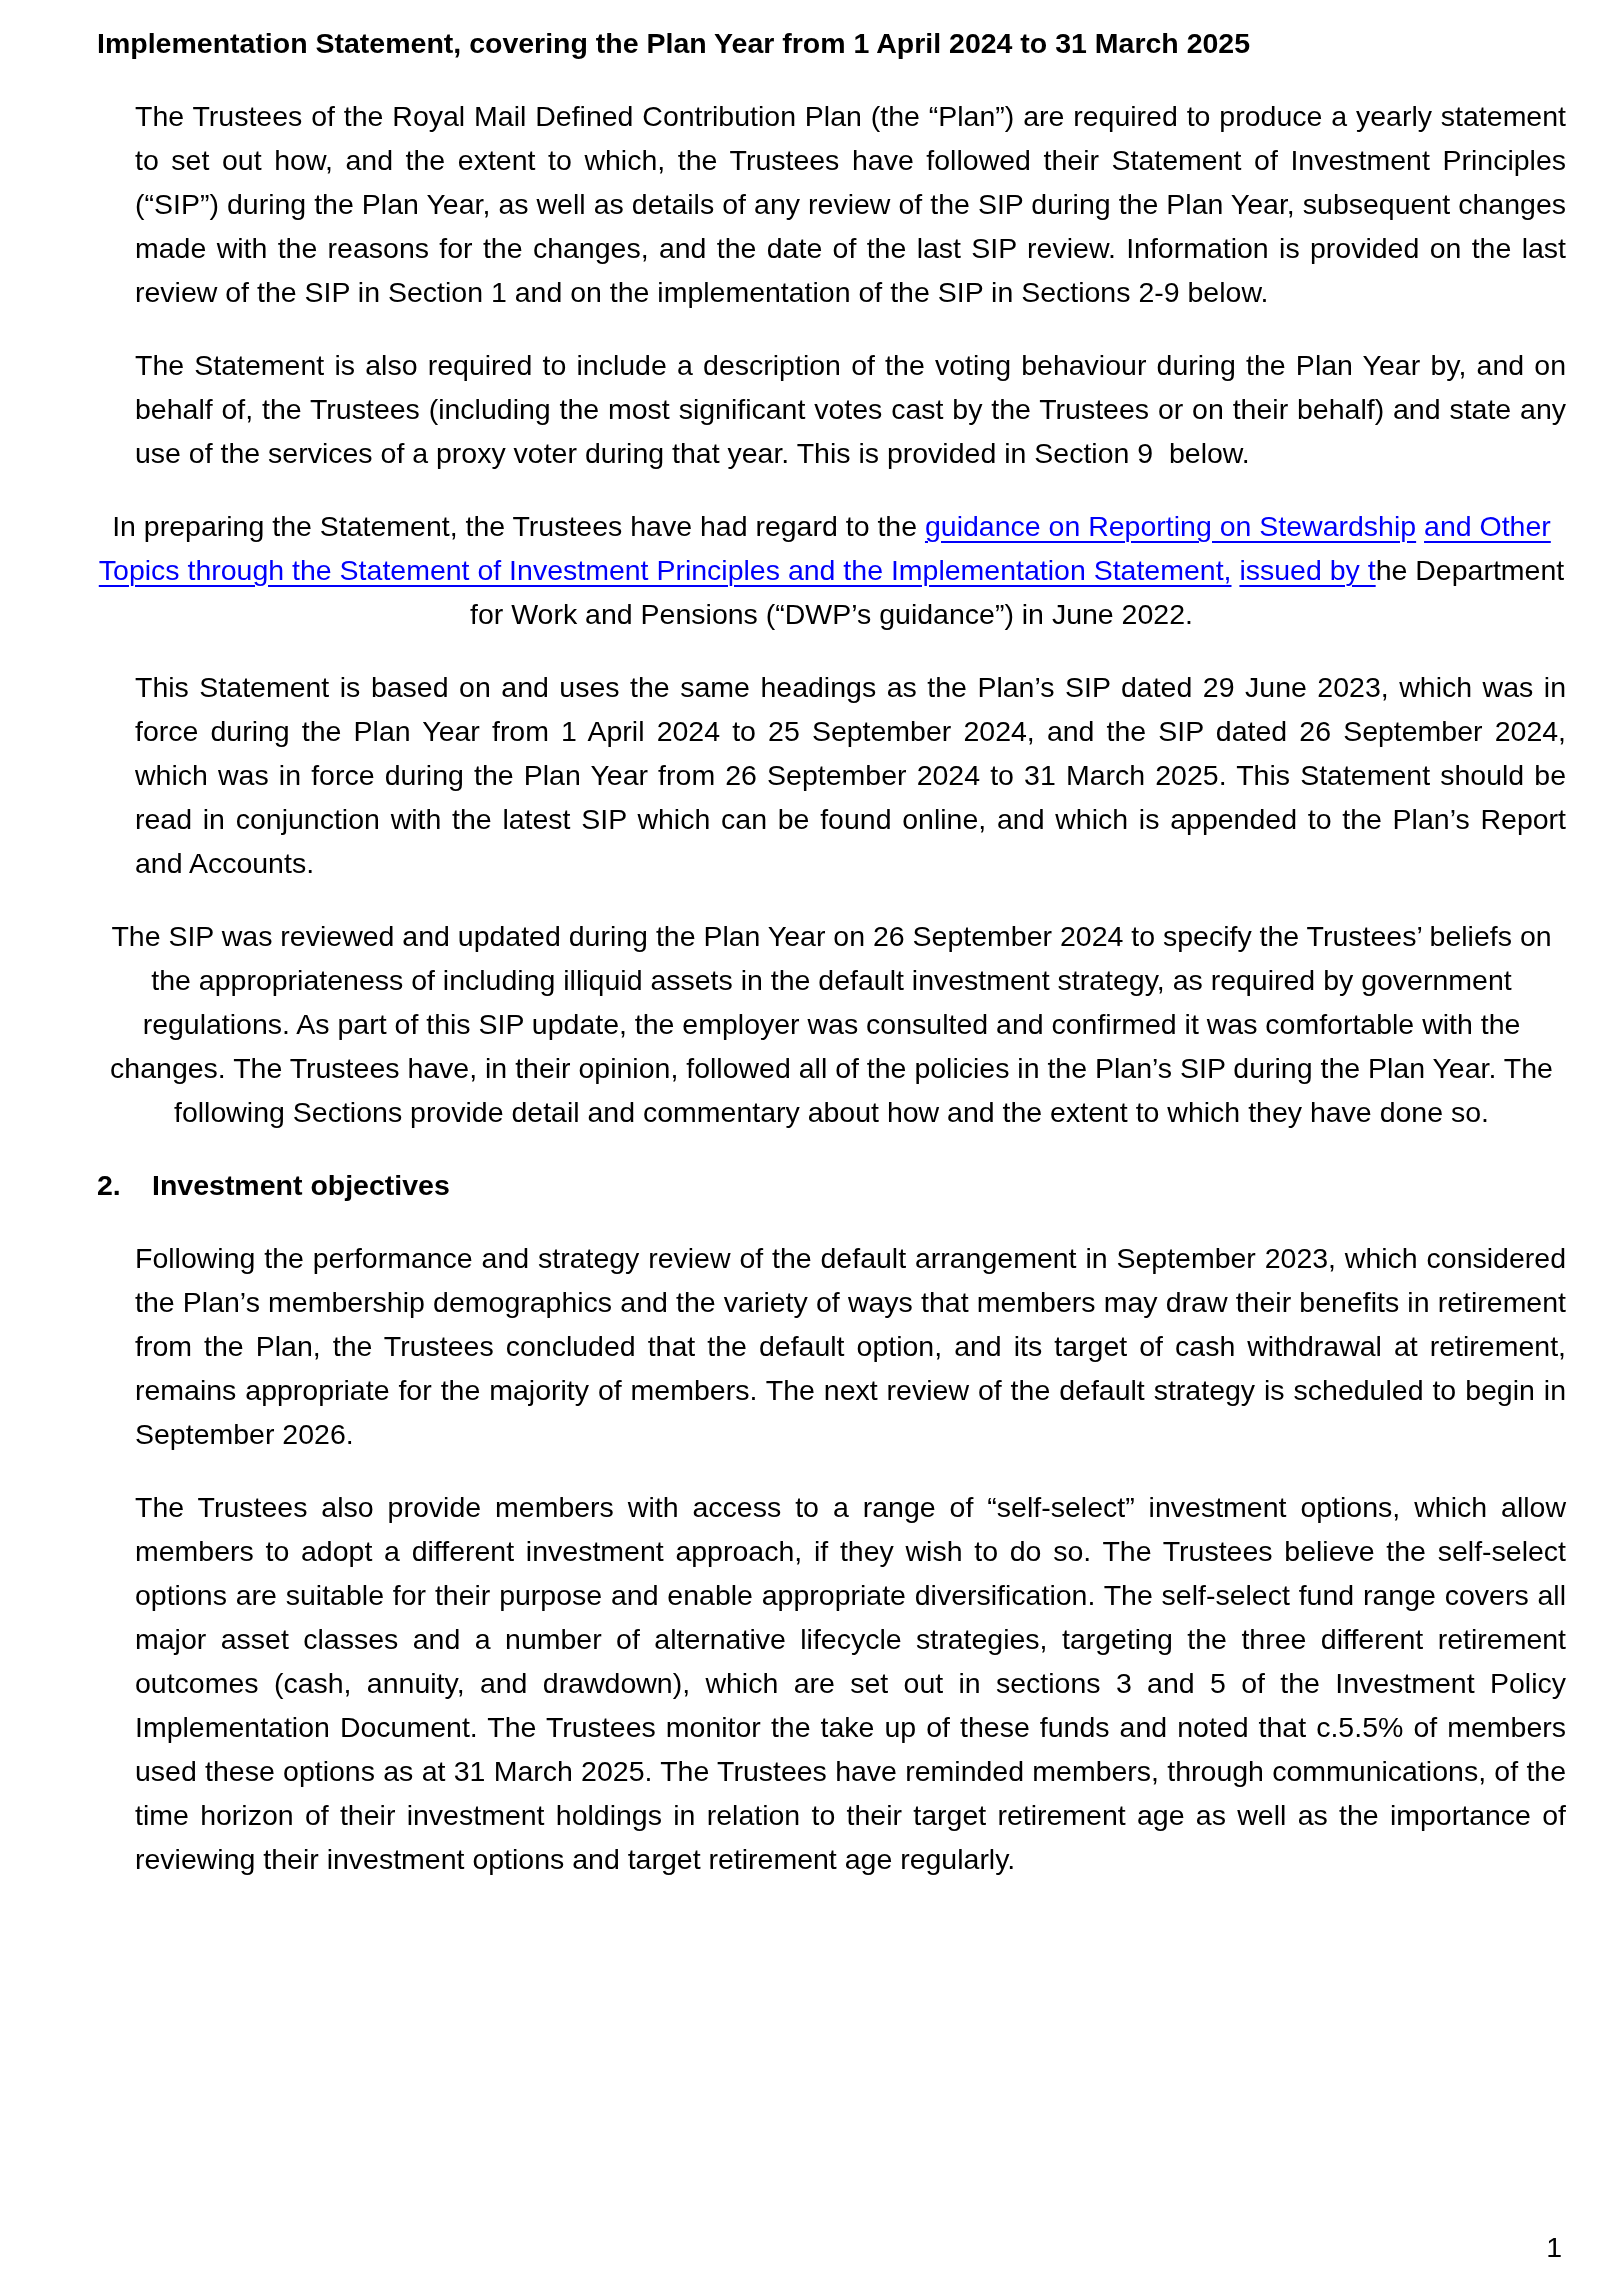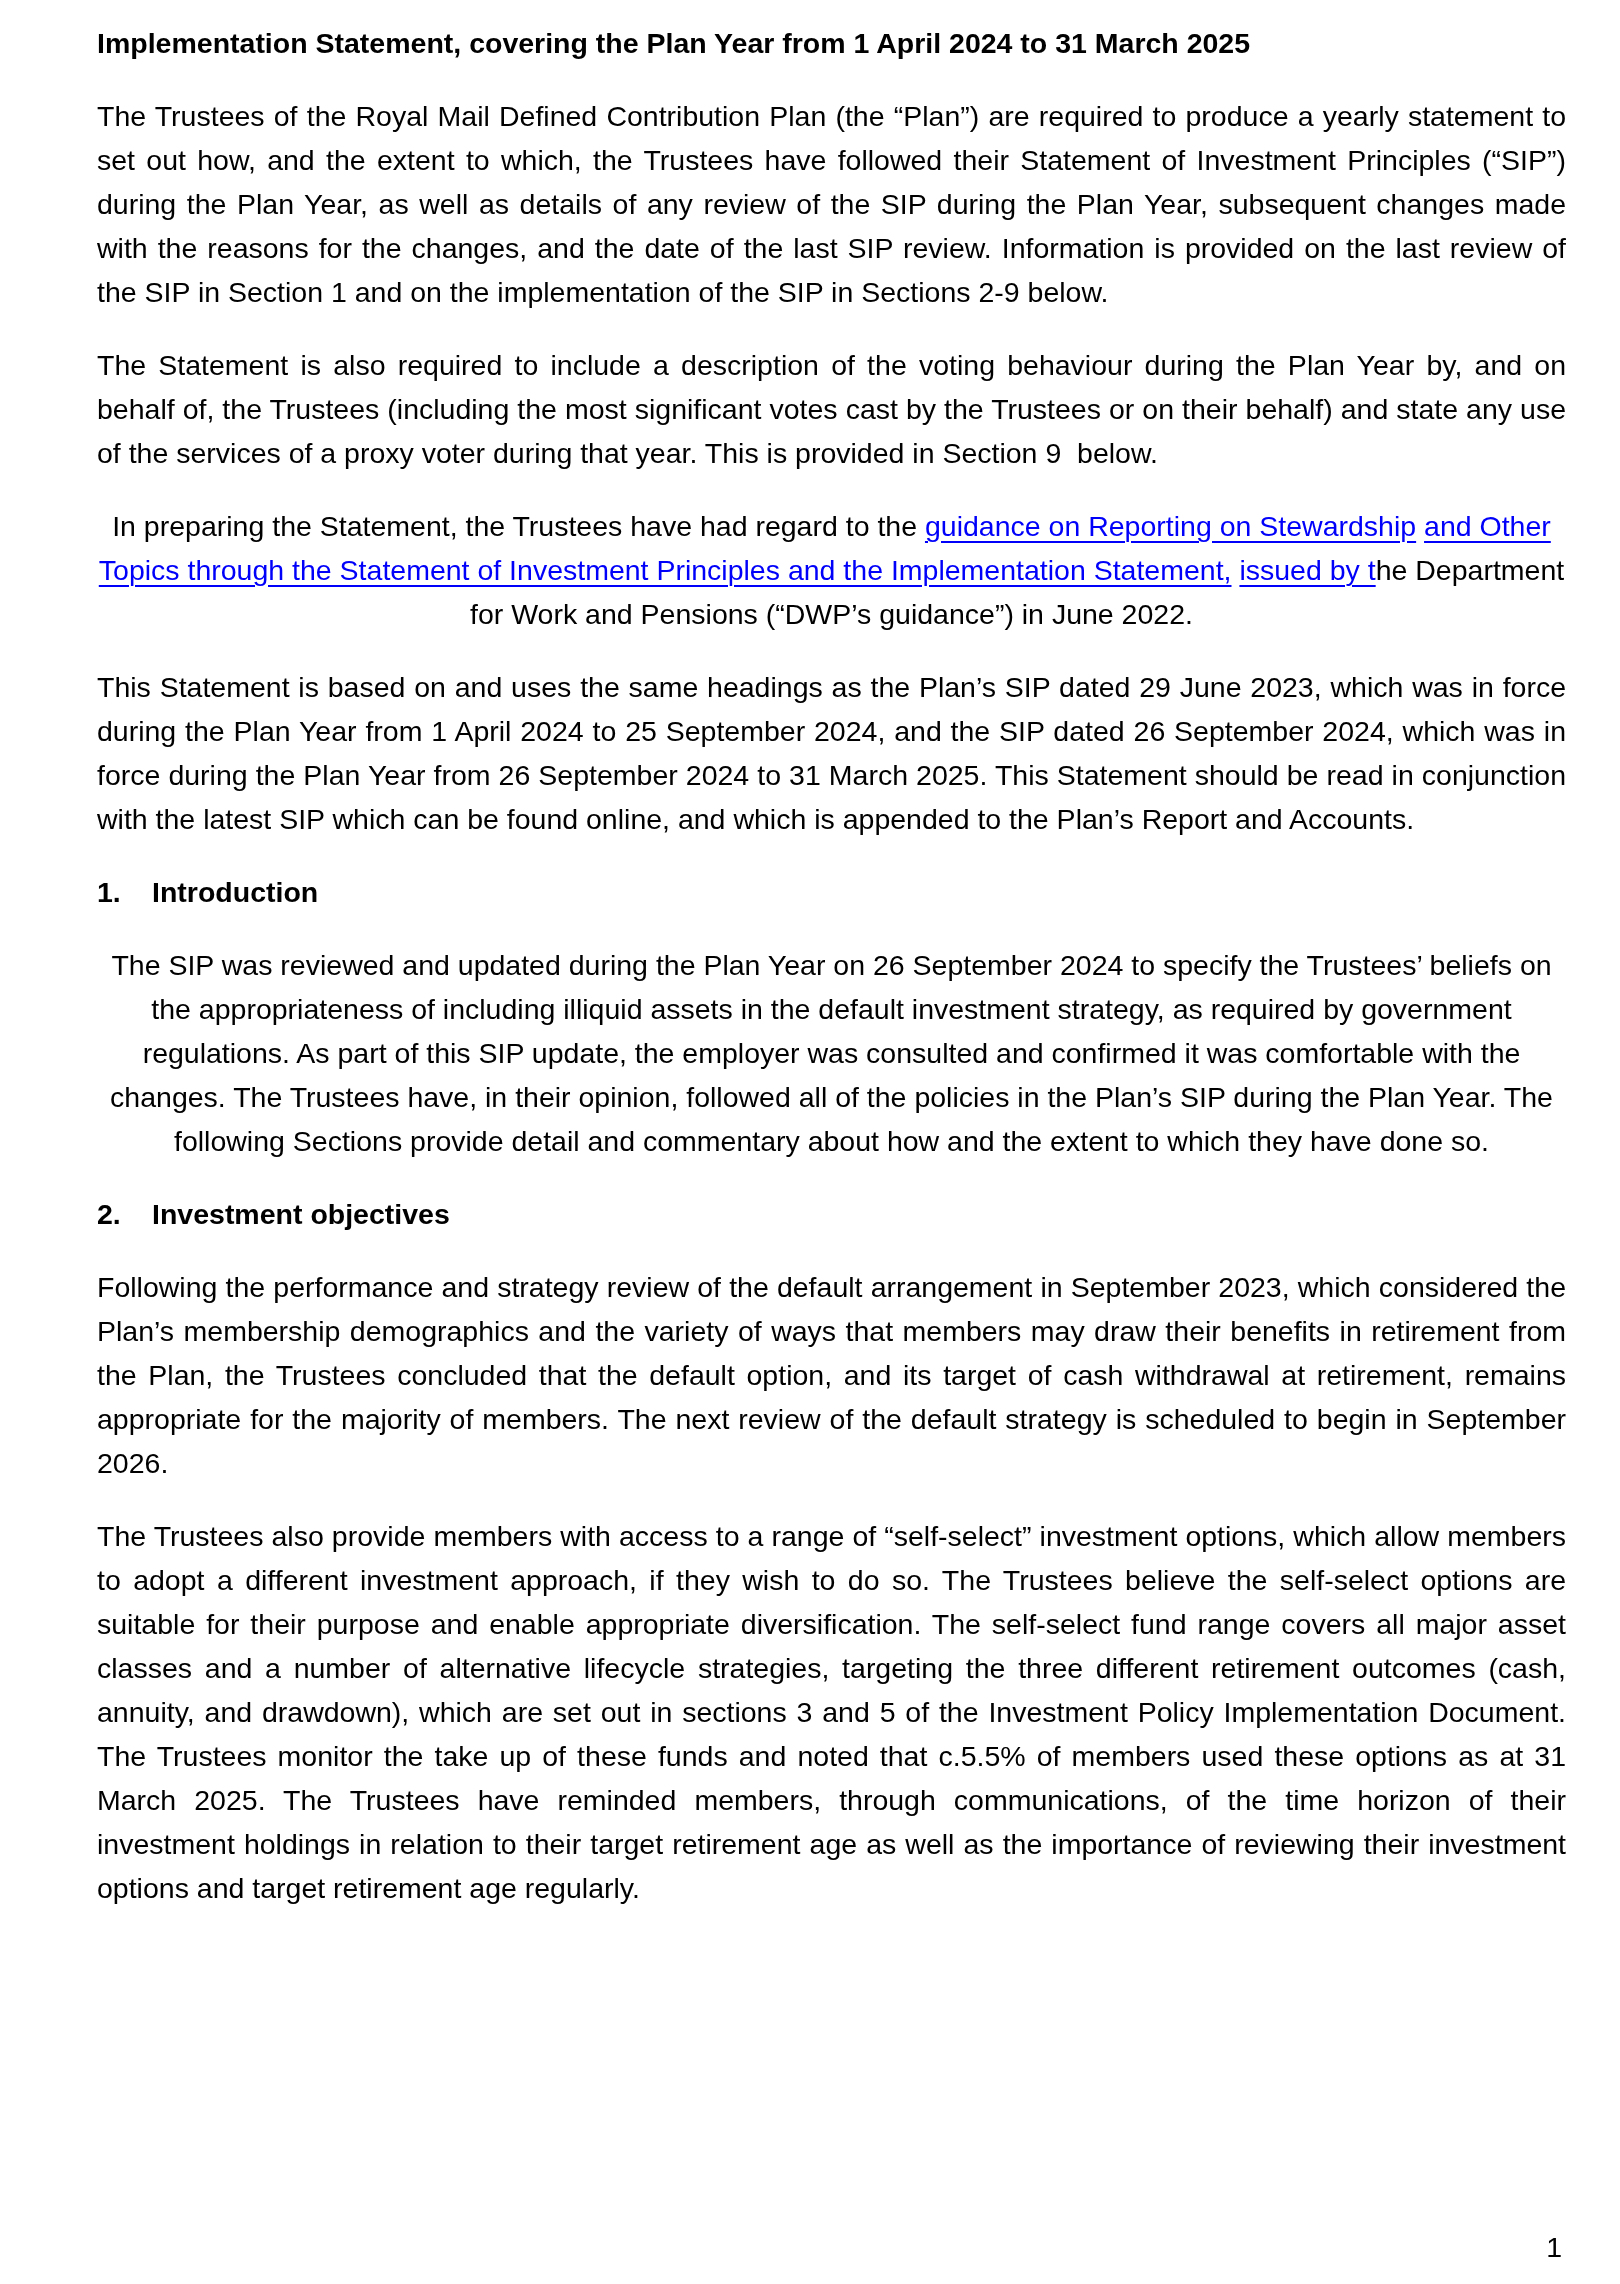--- a/index.html
+++ b/index.html
@@ -17,21 +17,21 @@
     top: 0; left: 0; right: 0; bottom: 0;
     padding: 21px 54px 16px 97px;
     box-sizing: border-box;
   }
   .title, .para, .heading {
     font-size: 28.5px;
     line-height: 44px;
     margin: 0 0 29px 0;
   }
   .title { font-weight: bold; }
-  .para.justify { text-align: justify; }
+  .para.justify { text-align: justify; margin-left: 38px; }
   .para.left { text-align: center; }
   .heading { font-weight: bold; }
   .heading .hnum { display: inline-block; width: 55px; }
   .link {
     color: var(--link-color, #0000EE);
     text-decoration: underline;
     text-decoration-thickness: 2.1px;
     text-underline-offset: 4.9px;
     cursor: pointer;
   }
@@ -51,23 +51,20 @@
   <div class="title">Implementation Statement, covering the Plan Year from 1 April 2024 to 31 March 2025</div>
 
   <p class="para justify">The Trustees of the Royal Mail Defined Contribution Plan (the “Plan”) are required to produce a yearly statement to set out how, and the extent to which, the Trustees have followed their Statement of Investment Principles (“SIP”) during the Plan Year, as well as details of any review of the SIP during the Plan Year, subsequent changes made with the reasons for the changes, and the date of the last SIP review. Information is provided on the last review of the SIP in Section 1 and on the implementation of the SIP in Sections 2-9 below.</p>
 
   <p class="para justify">The Statement is also required to include a description of the voting behaviour during the Plan Year by, and on behalf of, the Trustees (including the most significant votes cast by the Trustees or on their behalf) and state any use of the services of a proxy voter during that year. This is provided in Section 9 &nbsp;below.</p>
 
   <p class="para left"><span>In preparing the Statement, the Trustees have had regard to the </span><span class="link">guidance on Reporting on Stewardship</span><span> </span><span class="link">and Other Topics through the Statement of Investment Principles and the Implementation Statement,</span><span> </span><span class="link">issued by t</span><span>he Department for Work and Pensions (“DWP’s guidance”) in June 2022.</span></p>
 
   <p class="para justify">This Statement is based on and uses the same headings as the Plan’s SIP dated 29 June 2023, which was in force during the Plan Year from 1 April 2024 to 25 September 2024, and the SIP dated 26 September 2024, which was in force during the Plan Year from 26 September 2024 to 31 March 2025. This Statement should be read in conjunction with the latest SIP which can be found online, and which is appended to the Plan’s Report and Accounts.</p>
 
-  <div class="heading">
-    <span class="hnum">1.</span><span>Introduction</span>
-  </div>
 
   <p class="para left">The SIP was reviewed and updated during the Plan Year on 26 September 2024 to specify the Trustees’ beliefs on the appropriateness of including illiquid assets in the default investment strategy, as required by government regulations. As part of this SIP update, the employer was consulted and confirmed it was comfortable with the changes. The Trustees have, in their opinion, followed all of the policies in the Plan’s SIP during the Plan Year. The following Sections provide detail and commentary about how and the extent to which they have done so.</p>
 
   <div class="heading">
     <span class="hnum">2.</span><span>Investment objectives</span>
   </div>
 
   <p class="para justify">Following the performance and strategy review of the default arrangement in September 2023, which considered the Plan’s membership demographics and the variety of ways that members may draw their benefits in retirement from the Plan, the Trustees concluded that the default option, and its target of cash withdrawal at retirement, remains appropriate for the majority of members. The next review of the default strategy is scheduled to begin in September 2026.</p>
 
   <p class="para justify">The Trustees also provide members with access to a range of “self-select” investment options, which allow members to adopt a different investment approach, if they wish to do so. The Trustees believe the self-select options are suitable for their purpose and enable appropriate diversification. The self-select fund range covers all major asset classes and a number of alternative lifecycle strategies, targeting the three different retirement outcomes (cash, annuity, and drawdown), which are set out in sections 3 and 5 of the Investment Policy Implementation Document. The Trustees monitor the take up of these funds and noted that c.5.5% of members used these options as at 31 March 2025. The Trustees have reminded members, through communications, of the time horizon of their investment holdings in relation to their target retirement age as well as the importance of reviewing their investment options and target retirement age regularly.</p>

